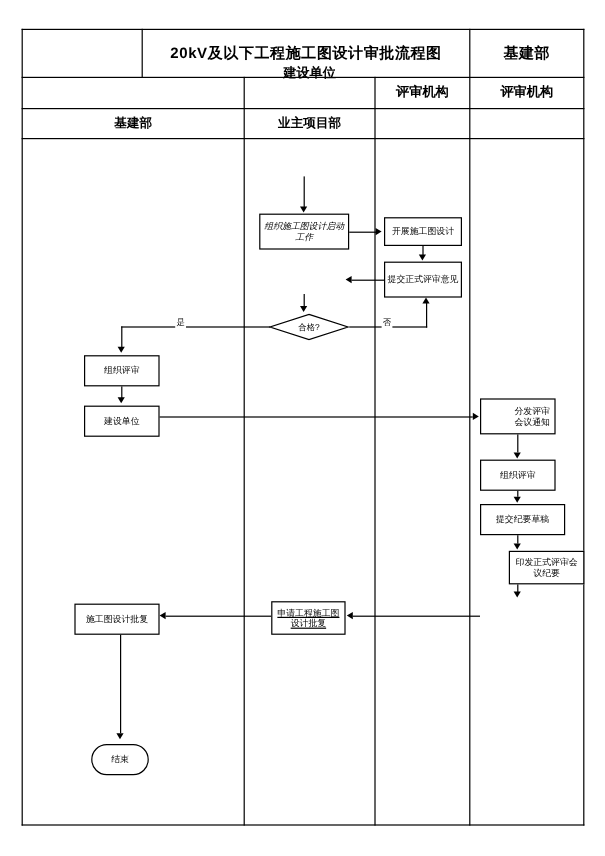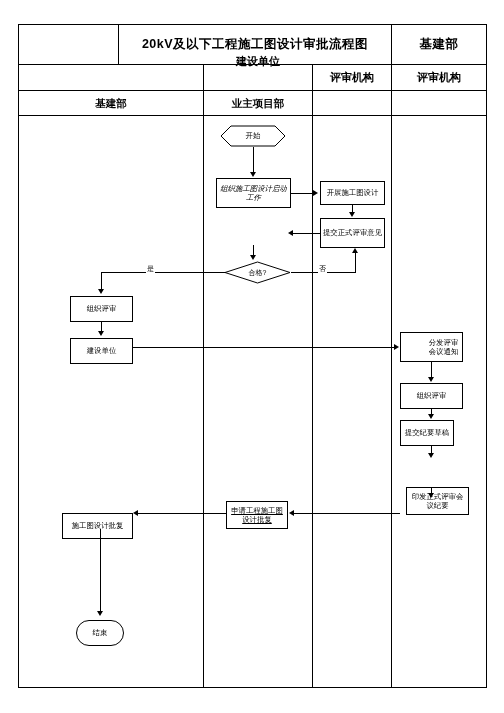--- a/index.html
+++ b/index.html
@@ -66,26 +66,20 @@
 
   <div class="hdr-cell col-txt" style="left:204px;top:49px;width:108px;height:25px;">建设单位</div>
   <div class="hdr-cell col-txt" style="left:313px;top:65px;width:78px;height:25px;">评审机构</div>
   <div class="hdr-cell col-txt" style="left:392px;top:65px;width:94px;height:25px;">评审机构</div>
 
   <div class="hdr-cell sub-txt" style="left:19px;top:91px;width:184px;height:24px;">基建部</div>
   <div class="hdr-cell sub-txt" style="left:204px;top:91px;width:108px;height:24px;">业主项目部</div>
   <div class="hdr-cell sub-txt" style="left:313px;top:91px;width:78px;height:24px;"></div>
   <div class="hdr-cell sub-txt" style="left:392px;top:91px;width:94px;height:24px;"></div>
 
-  <div class="hexa" style="left:220px;top:125px;width:66px;height:22px;">
-    <svg width="66" height="22" viewBox="0 0 66 22">
-      <polygon points="11,1 55,1 65,11 55,21 11,21 1,11" fill="#ffffff" stroke="#000000" stroke-width="1"></polygon>
-    </svg>
-    <span>开始</span>
-  </div>
 
   <div class="node" style="left:216px;top:178px;width:75px;height:30px;font-style:italic;">组织施工图设计启动工作</div>
 
   <div class="node" style="left:320px;top:181px;width:65px;height:24px;">开展施工图设计</div>
 
   <div class="node" style="left:320px;top:218px;width:65px;height:30px;">提交正式评审意见</div>
 
 
   <div class="diamond" style="left:224px;top:261px;width:67px;height:23px;">
     <svg width="67" height="23" viewBox="0 0 67 23">
@@ -93,26 +87,26 @@
     </svg>
     <span>合格?</span>
   </div>
 
   <div class="node" style="left:70px;top:296px;width:63px;height:26px;">组织评审</div>
 
   <div class="node" style="left:70px;top:338px;width:63px;height:26px;">建设单位</div>
 
   <div class="node" style="left:400px;top:332px;width:63px;height:30px;padding-left:25px;">分发评审会议通知</div>
   <div class="node" style="left:400px;top:383px;width:63px;height:26px;">组织评审</div>
-  <div class="node" style="left:400px;top:420px;width:54px;height:26px;">提交纪要草稿</div>
-  <div class="node" style="left:406px;top:459px;width:63px;height:28px;margin-top:28px;">印发正式评审会议纪要</div>
+  <div class="node" style="left:400px;top:420px;width:71px;height:26px;">提交纪要草稿</div>
+  <div class="node" style="left:424px;top:459px;width:63px;height:28px;">印发正式评审会议纪要</div>
 
   <div class="node" style="left:226px;top:501px;width:62px;height:28px;text-decoration:underline;">申请工程施工图设计批复</div>
 
-  <div class="node" style="left:62px;top:503px;width:71px;height:26px;margin-top:10px;">施工图设计批复</div>
+  <div class="node" style="left:62px;top:503px;width:71px;height:26px;">施工图设计批复</div>
 
   <div class="node term-round" style="left:76px;top:620px;width:48px;height:26px;">结束</div>
 
   <div class="conn v" style="left:253px;top:147px;height:26px;"></div>
   <div class="arrow down" style="left:250px;top:172px;"></div>
 
   <div class="conn h" style="left:291px;top:193px;width:23px;"></div>
   <div class="arrow right" style="left:313px;top:190px;"></div>
 
   <div class="conn v" style="left:352px;top:205px;height:8px;"></div>

